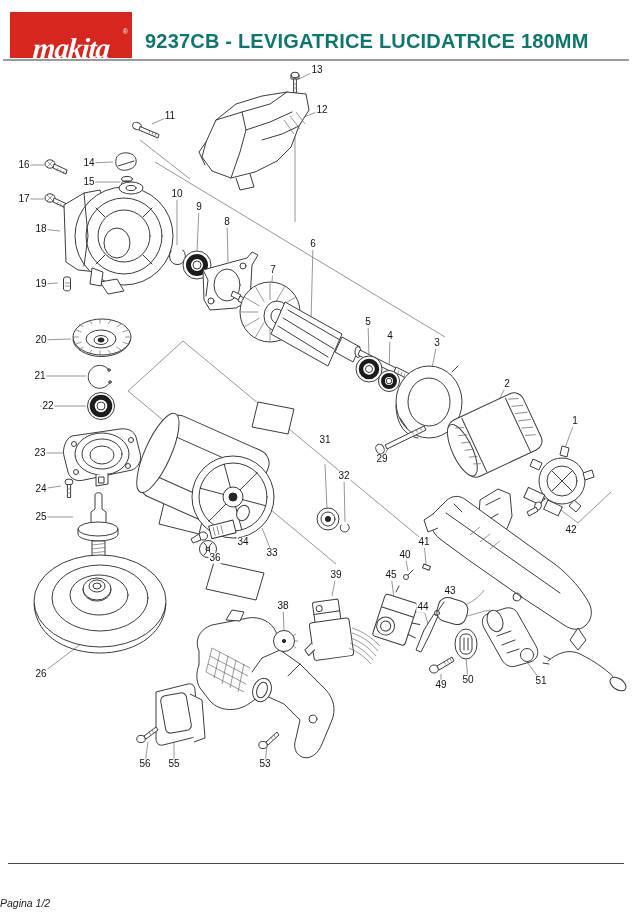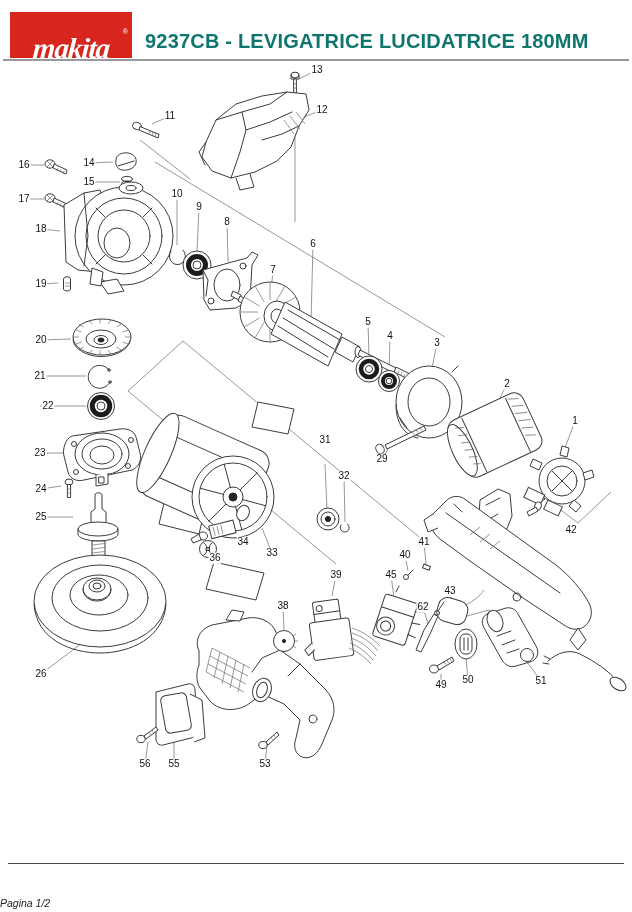--- a/index.html
+++ b/index.html
@@ -483,21 +483,21 @@
       <span class="part-label" style="left: 344px; top: 476px;">32</span>
       <span class="part-label" style="left: 272px; top: 553px;">33</span>
       <span class="part-label" style="left: 243px; top: 542px; text-align: center;">34</span>
       <span class="part-label" style="left: 215px; top: 558px;">36</span>
       <span class="part-label" style="left: 283px; top: 606px;">38</span>
       <span class="part-label" style="left: 336px; top: 575px;">39</span>
       <span class="part-label" style="left: 405px; top: 555px;">40</span>
       <span class="part-label" style="left: 424px; top: 542px;">41</span>
       <span class="part-label" style="left: 530px; top: 530px; margin-left: 41px;">42</span>
       <span class="part-label" style="left: 450px; top: 591px;">43</span>
-      <span class="part-label" style="left: 423px; top: 607px;">62</span>
+      <span class="part-label" style="left: 423px; top: 607px;">44</span>
       <span class="part-label" style="left: 391px; top: 575px;">45</span>
       <span class="part-label" style="left: 441px; top: 685px;">49</span>
       <span class="part-label" style="left: 468px; top: 680px;">50</span>
       <span class="part-label" style="left: 541px; top: 681px;">51</span>
       <span class="part-label" style="left: 265px; top: 764px;">53</span>
       <span class="part-label" style="left: 174px; top: 764px;">55</span>
       <span class="part-label" style="left: 145px; top: 764px;">56</span>
     </div>
 
   <div class="footer-rule"></div>

